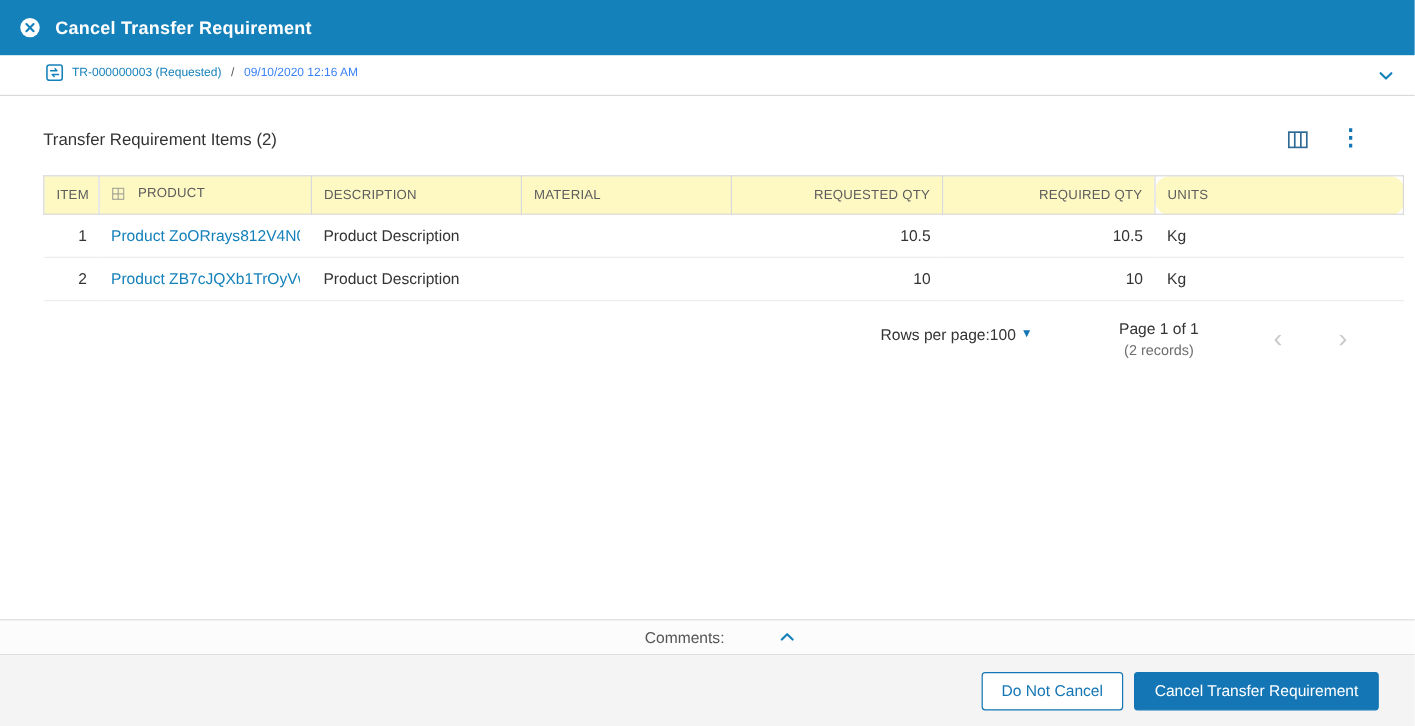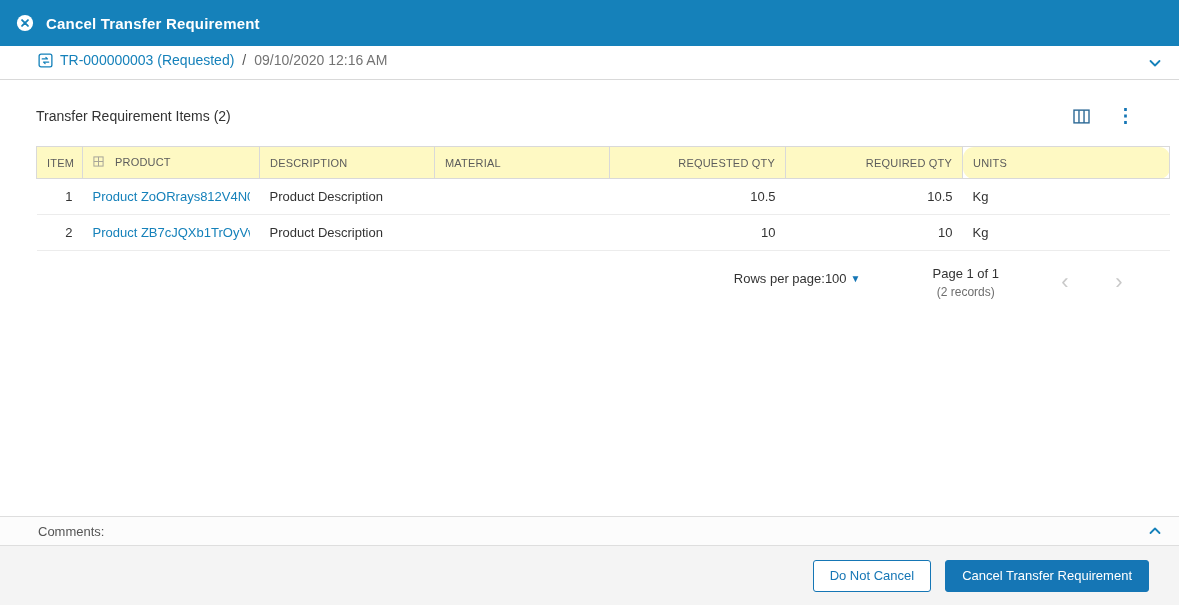--- a/index.html
+++ b/index.html
@@ -30,27 +30,27 @@
   .titlebar h1 {
     color: #ffffff; font-size: 15px; font-weight: 700; letter-spacing: .2px;
   }
 
   
   .subheader {
     height: 34px; flex: 0 0 34px;
     border-bottom: 1px solid #d9d9d9;
     display: flex; align-items: center;
     padding: 0 16px 5px 38px;
-    font-size: 14px;
+    font-size: 10px;
     position: relative;
   }
   .subheader .transfer-ic { display: inline-flex; margin-right: 7px; }
   .link { color: #1581ba; text-decoration: none; cursor: pointer; }
   .subheader .sep { margin: 0 8px; color: #555; }
-  .subheader .ts { color: #737373; }
+  .subheader .ts { color: #3b82f6; }
   .subheader .chev { position: absolute; right: 16px; top: 9px; cursor: pointer; display: inline-flex; }
 
   
   .main { flex: 1 1 auto; padding: 0 36px; overflow: hidden; }
   .section-header {
     display: flex; align-items: center; justify-content: space-between;
     padding-top: 28px; margin-bottom: 22px;
   }
   .section-header h2 { font-size: 14px; font-weight: 400; color: #333; }
   .section-tools { display: flex; align-items: center; gap: 26px; padding-right: 8px; }
@@ -107,32 +107,32 @@
     font-family: "Liberation Sans", sans-serif;
   }
   .pager-btn.next { margin-left: 18px; }
 
   
   .comments-bar {
     flex: 0 0 30px; height: 30px;
     border-top: 1px solid #dedede;
     border-bottom: 1px solid #dedede;
     background: #fcfcfc;
-    display: flex; align-items: center; justify-content: space-between;
+    display: flex; align-items: center; justify-content: center;
     padding: 0 16px 0 38px;
     font-size: 13px; color: #555; gap: 44px;
   }
   .comments-bar .chev { cursor: pointer; display: inline-flex; }
 
   
   .footer {
     flex: 0 0 59px; height: 59px;
     background: #f4f4f4;
     display: flex; align-items: center; justify-content: flex-end;
-    gap: 14px; padding-right: 30px; padding-left: 40px;
+    gap: 9px; padding-right: 30px; padding-left: 40px;
   }
   .btn {
     font-family: "Liberation Sans", sans-serif;
     font-size: 13px; height: 32px; padding: 0 16px;
     border-radius: 3px; cursor: pointer;
   }
   .btn-secondary {
     background: #ffffff; color: #1576b5; border: 1px solid #1576b5;
   }
   .btn-primary {

